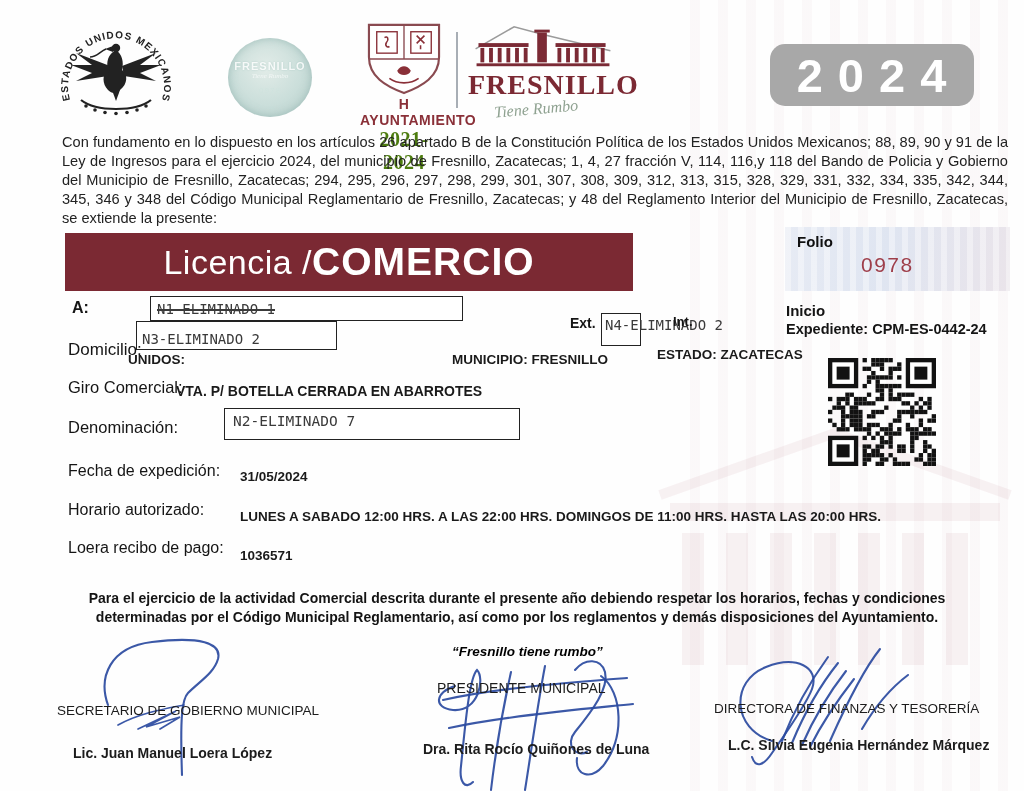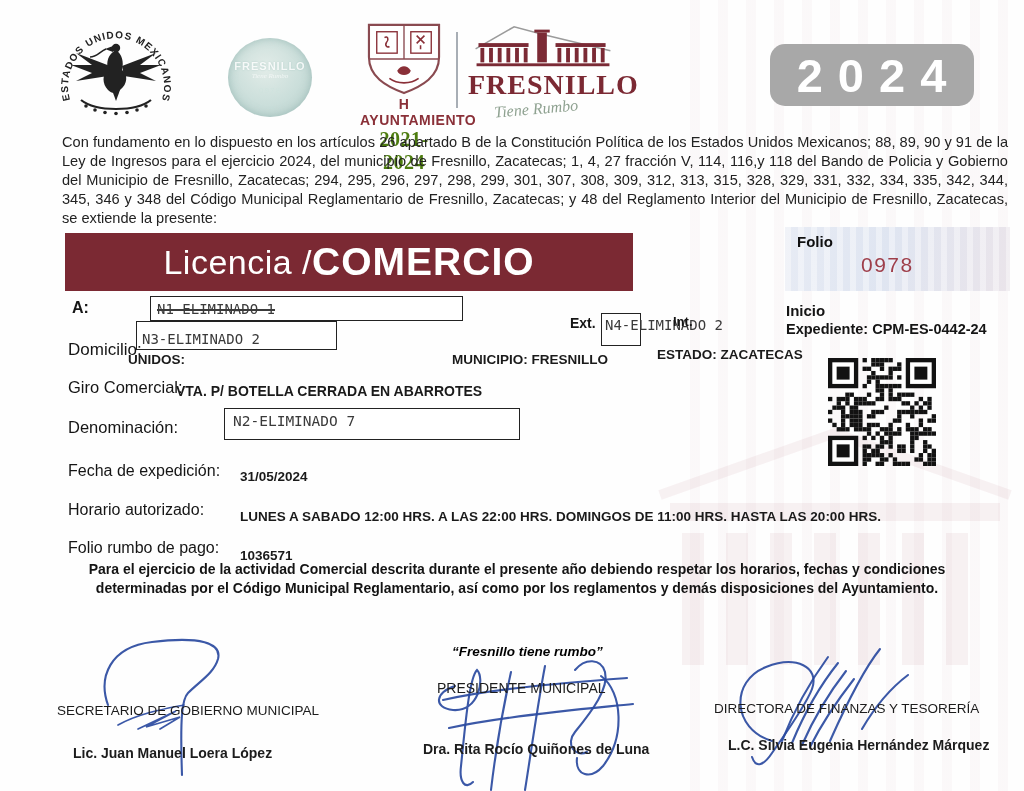--- a/index.html
+++ b/index.html
@@ -411,24 +411,24 @@
       <rect x="4.32" y="82.08000000000001" width="21.6" height="21.6" fill="#fff"></rect>
       <rect x="8.64" y="86.4" width="12.96" height="12.96" fill="#121212"></rect>
     </svg>
 
   <div class="abs lab lab15" style="left:68px;top:462px;font-size:16px;">Fecha de expedición:</div>
   <div class="abs bold" style="left:240px;top:469px;font-size:13.5px;">31/05/2024</div>
 
   <div class="abs lab" style="left:68px;top:501px;font-size:16px;">Horario autorizado:</div>
   <div class="abs bold" style="left:240px;top:509px;font-size:13.5px;width:700px;">LUNES A SABADO 12:00 HRS. A LAS 22:00 HRS. DOMINGOS DE 11:00 HRS. HASTA LAS 20:00 HRS.</div>
 
-  <div class="abs lab" style="left:68px;top:539px;font-size:16px;">Folio rumbo de pago:</div>
+  <div class="abs lab" style="left:68px;top:539px;font-size:16px;">Loera recibo de pago:</div>
   <div class="abs bold" style="left:240px;top:548px;font-size:13.5px;">1036571</div>
 
-  <div class="abs notice" style="left:52px;top:560px;width:930px;">Para el ejercicio de la actividad Comercial descrita durante el presente año debiendo respetar los horarios, fechas y condiciones determinadas por el Código Municipal Reglamentario, así como por los reglamentos y demás disposiciones del Ayuntamiento.</div>
+  <div class="abs notice" style="left:52px;top:589px;width:930px;">Para el ejercicio de la actividad Comercial descrita durante el presente año debiendo respetar los horarios, fechas y condiciones determinadas por el Código Municipal Reglamentario, así como por los reglamentos y demás disposiciones del Ayuntamiento.</div>
 
   <div class="abs quote" style="left:452px;top:644px;">“Fresnillo tiene rumbo”</div>
 
   <svg class="abs" style="left:80px;top:633px;" width="175" height="145" viewBox="0 0 175 145">
     <path class="ink" d="M28,72 C18,44 30,14 72,9 C120,3 142,10 138,26 C134,40 120,48 108,60 C102,66 100,84 102,142"></path>
     <path class="ink" style="stroke-width:1.7" d="M38,92 C60,80 84,76 104,72 M58,96 L96,78 L66,94 L100,84 L80,96"></path>
   </svg>
   <div class="abs sig-title" style="left:57px;top:703px;">SECRETARIO DE GOBIERNO MUNICIPAL</div>
   <div class="abs sig-name" style="left:73px;top:745px;">Lic. Juan Manuel Loera López</div>
 

